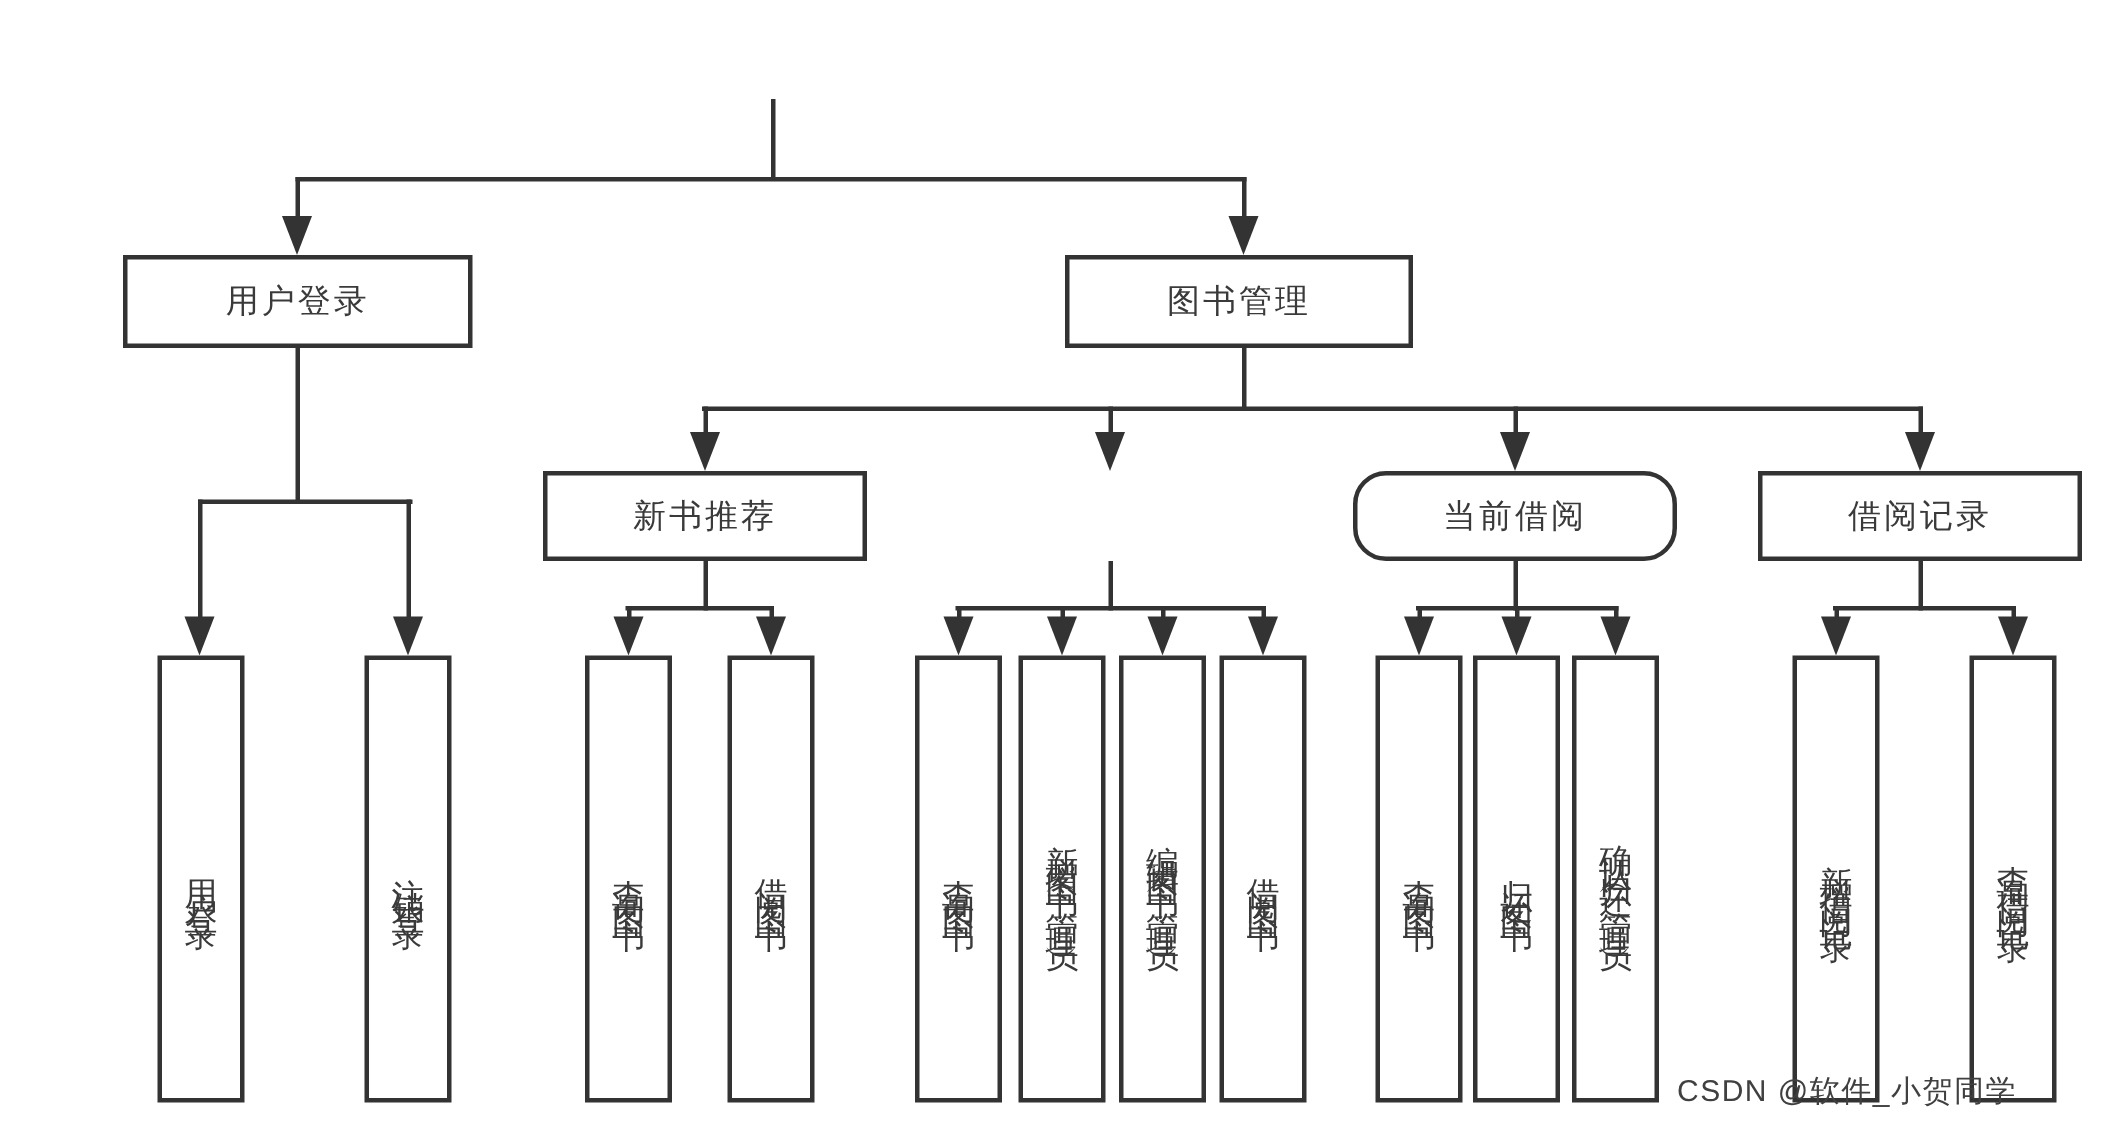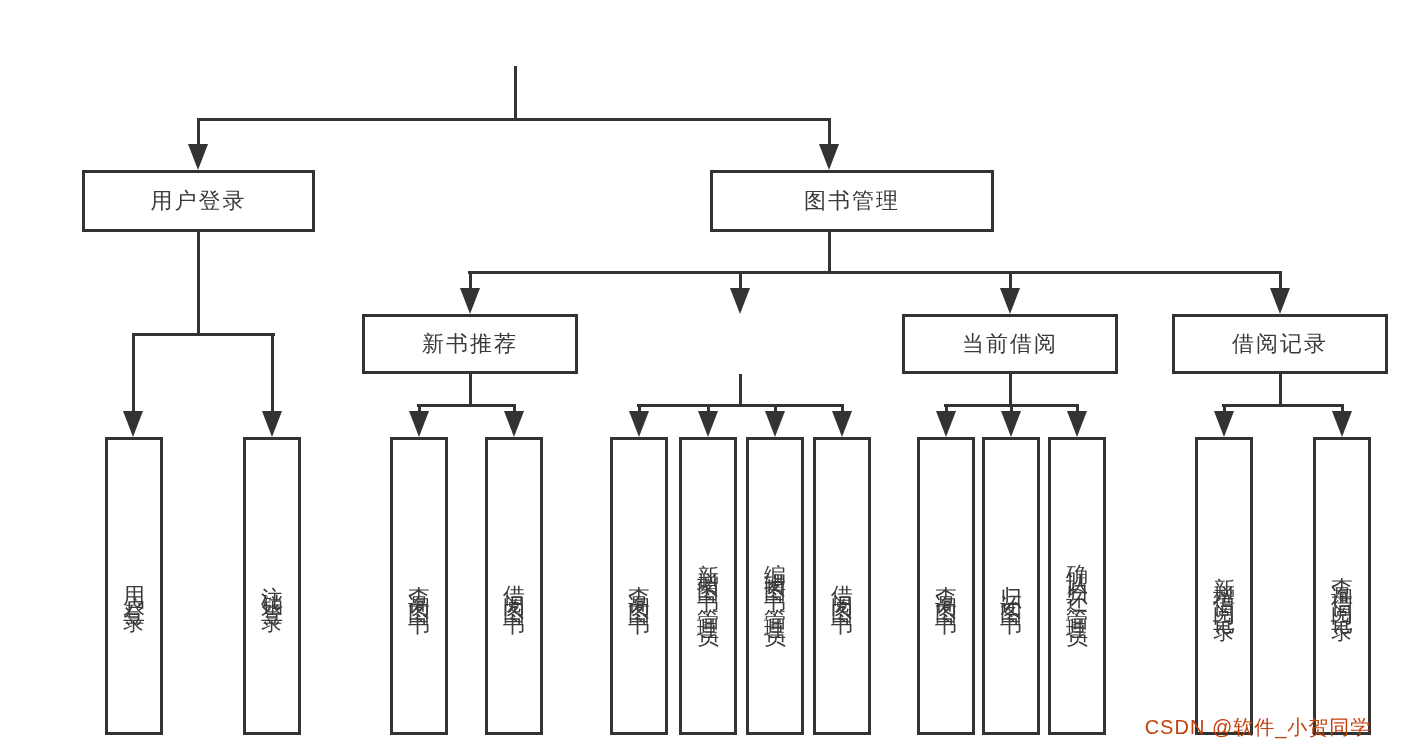--- a/index.html
+++ b/index.html
@@ -48,23 +48,23 @@
     border-left: 10px solid transparent;
     border-right: 10px solid transparent;
     border-top: 26px solid #333333;
     z-index: 1;
   }
   .watermark {
     position: absolute;
     left: 1118px;
     top: 714px;
     width: 280px;
-    text-align: center;
+    text-align: left;
     font-size: 20px;
-    color: #c2410c;
+    color: #404040;
     letter-spacing: 1px;
     z-index: 3;
     white-space: nowrap;
   }
 </style>
 </head>
 <body>
 
 <div class="canvas">
 
@@ -72,21 +72,21 @@
   <div class="line" style="left:514px; top:66px; width:3px; height:54px;"></div>
   <div class="line" style="left:197px; top:118px; width:634px; height:3px;"></div>
   <div class="line" style="left:197px; top:118px; width:3px; height:28px;"></div>
   <div class="line" style="left:828px; top:118px; width:3px; height:28px;"></div>
   <div class="arrowhead" style="left:188px; top:144px;"></div>
   <div class="arrowhead" style="left:819px; top:144px;"></div>
 
   <div class="node" style="left:82px; top:170px; width:233px; height:62px;">
     <span>用户登录</span>
   </div>
-  <div class="node" style="left:710px; top:170px; width:284px; height:62px;">
+  <div class="node" style="left:710px; top:170px; width:232px; height:62px;">
     <span>图书管理</span>
   </div>
 
   <div class="line" style="left:197px; top:232px; width:3px; height:104px;"></div>
   <div class="line" style="left:132px; top:333px; width:143px; height:3px;"></div>
   <div class="line" style="left:132px; top:333px; width:3px; height:80px;"></div>
   <div class="line" style="left:271px; top:333px; width:3px; height:80px;"></div>
   <div class="arrowhead" style="left:123px; top:411px;"></div>
   <div class="arrowhead" style="left:262px; top:411px;"></div>
 
@@ -97,21 +97,21 @@
   <div class="line" style="left:1009px; top:271px; width:3px; height:19px;"></div>
   <div class="line" style="left:1279px; top:271px; width:3px; height:19px;"></div>
   <div class="arrowhead" style="left:460px; top:288px;"></div>
   <div class="arrowhead" style="left:730px; top:288px;"></div>
   <div class="arrowhead" style="left:1000px; top:288px;"></div>
   <div class="arrowhead" style="left:1270px; top:288px;"></div>
 
   <div class="node" style="left:362px; top:314px; width:216px; height:60px;align-items:center;">
     <span>新书推荐</span>
   </div>
-  <div class="node" style="left:902px; top:314px; width:216px; height:60px;">
+  <div class="node" style="left:902px; top:314px; width:216px; height:60px;border-radius:22px;">
     <span>当前借阅</span>
   </div>
   <div class="node" style="left:1172px; top:314px; width:216px; height:60px;">
     <span>借阅记录</span>
   </div>
 
   <div class="line" style="left:469px; top:374px; width:3px; height:33px;"></div>
   <div class="line" style="left:417px; top:404px; width:99px; height:3px;"></div>
   <div class="line" style="left:418px; top:404px; width:3px; height:10px;"></div>
   <div class="line" style="left:513px; top:404px; width:3px; height:10px;"></div>

